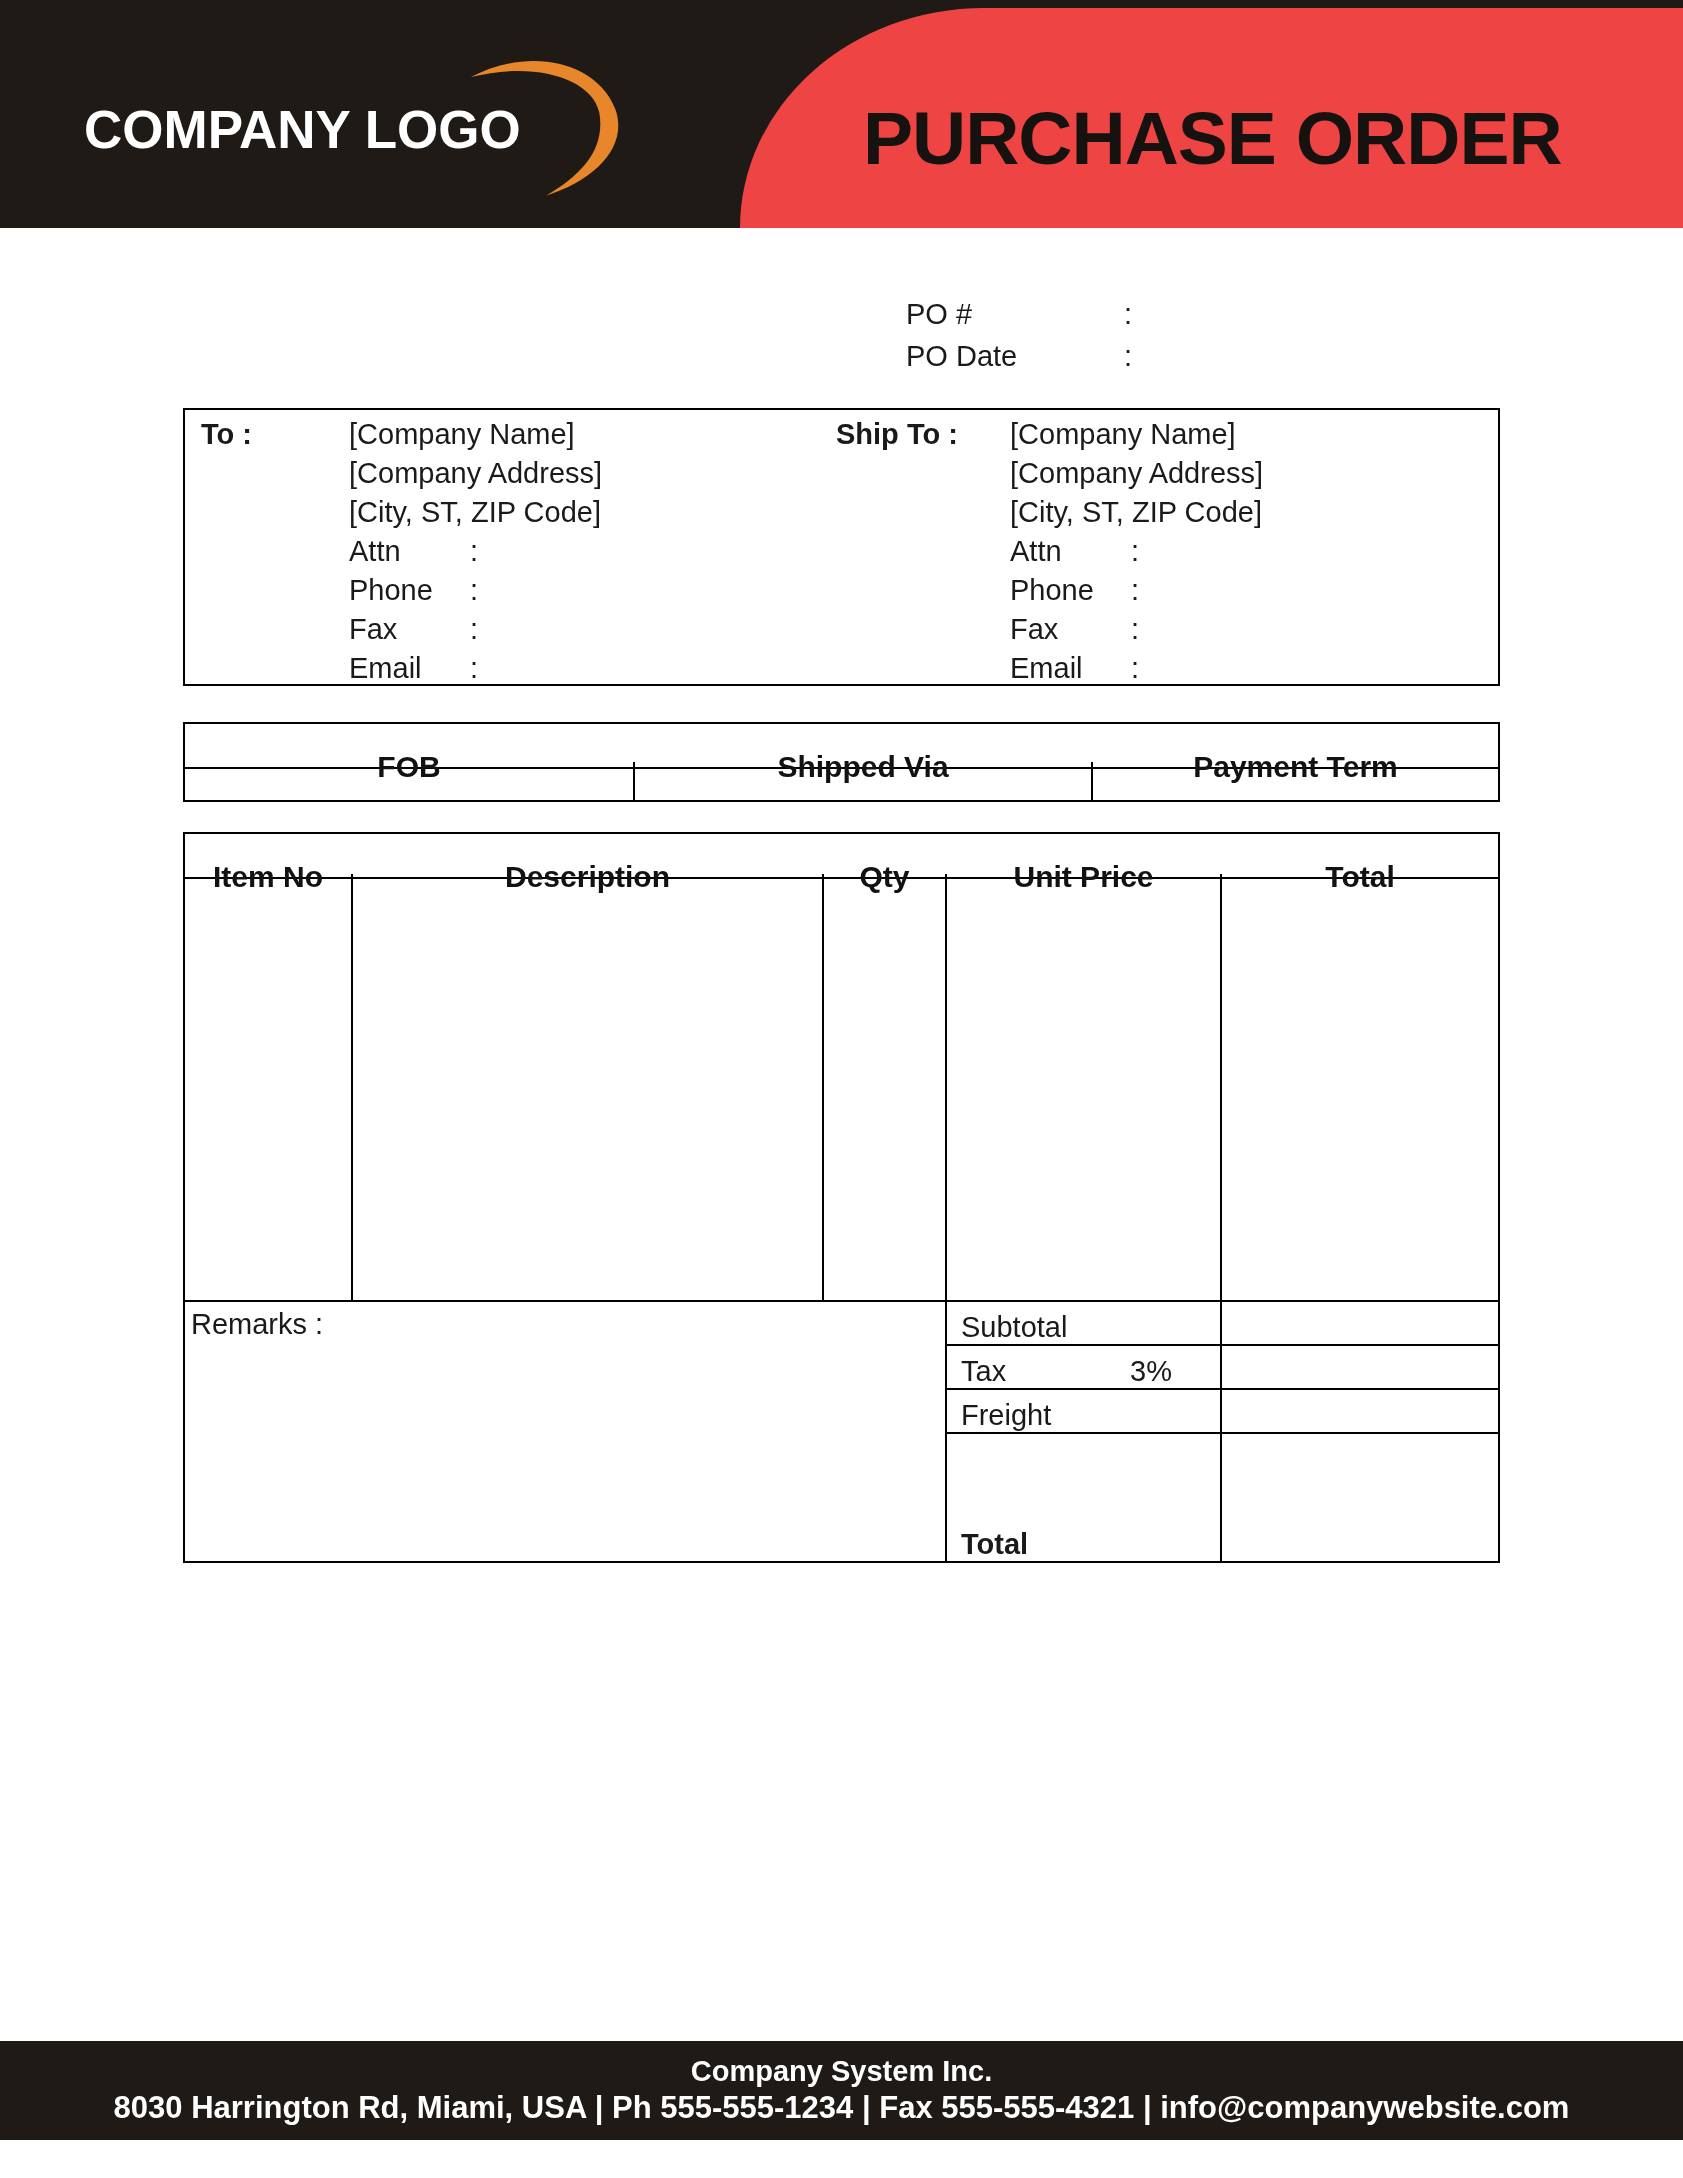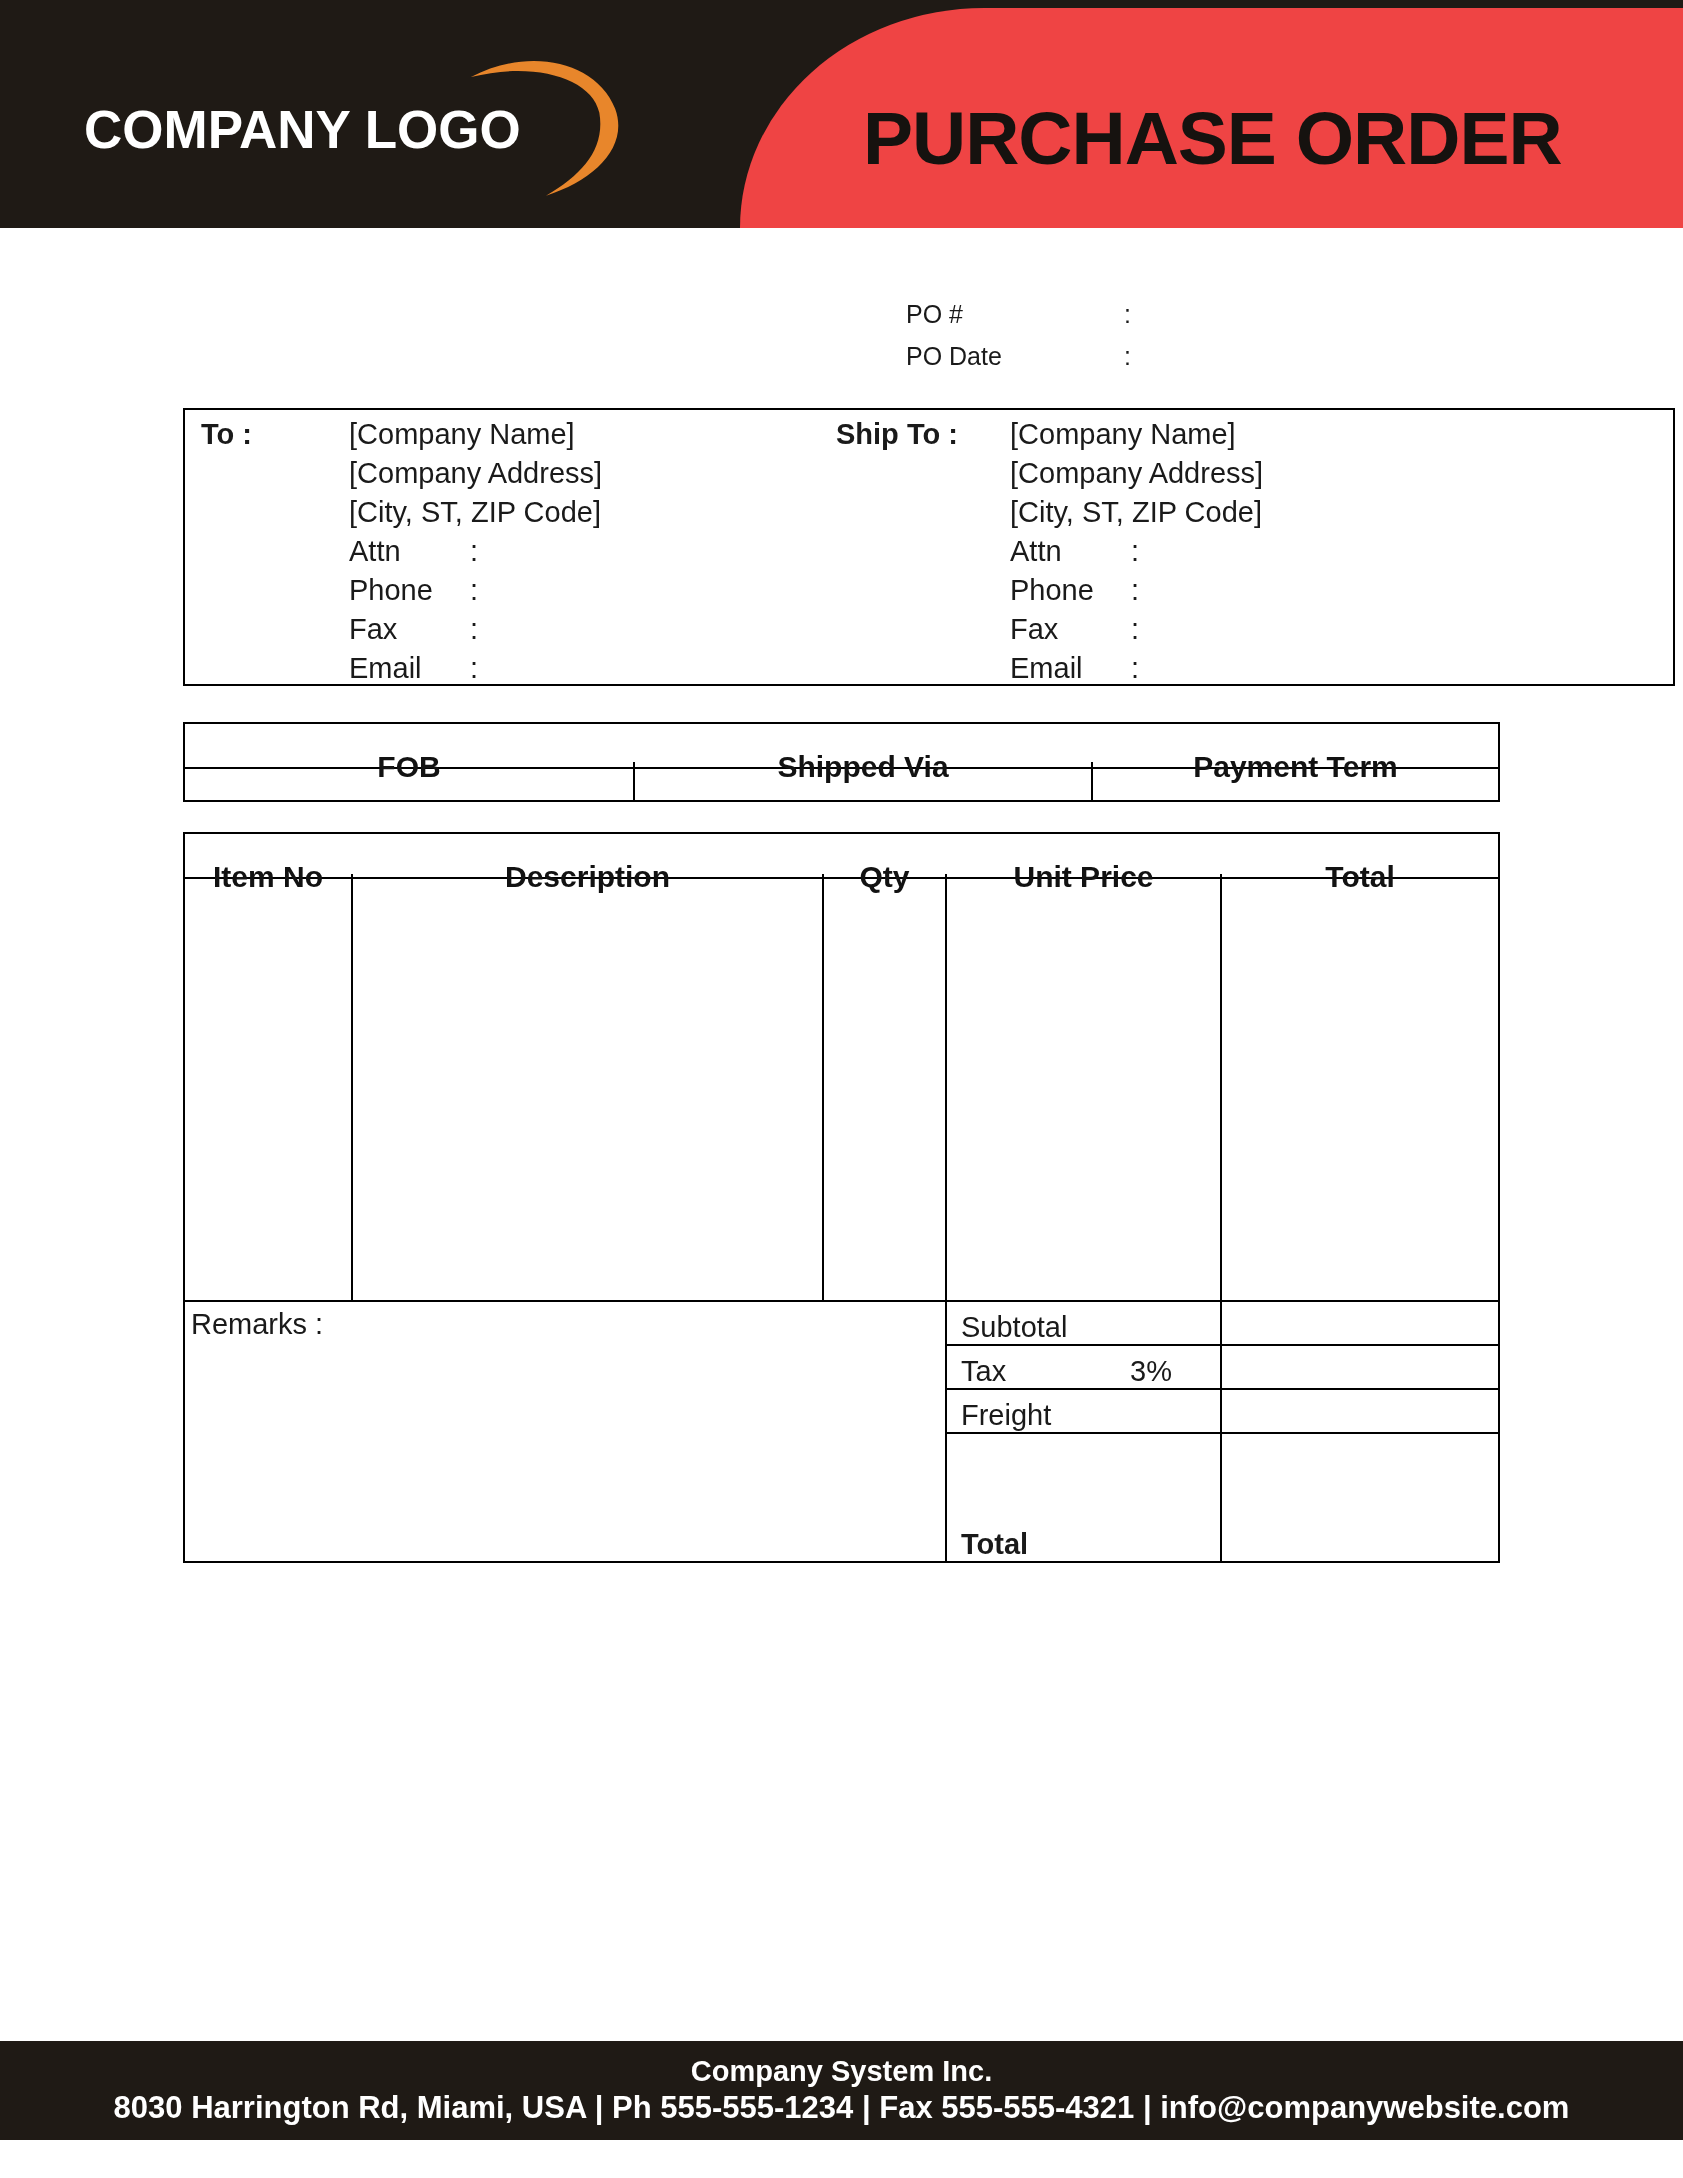--- a/index.html
+++ b/index.html
@@ -16,27 +16,27 @@
   .po-title{
     position:absolute;left:123px;top:93px;width:752px;
     font-size:75px;font-weight:bold;color:#16120f;letter-spacing:-1px;line-height:75px;white-space:nowrap;
   }
   .logo-text{
     position:absolute;left:84px;top:103px;
     font-size:53px;font-weight:bold;color:#ffffff;letter-spacing:0px;line-height:53px;white-space:nowrap;
   }
   .swoosh{position:absolute;left:465px;top:53px;width:163px;height:147px;}
   
-  .po-meta{position:absolute;left:906px;top:293px;font-size:25px;}
+  .po-meta{position:absolute;left:906px;top:293px;font-size:29px;}
   .po-row{display:flex;height:42px;line-height:42px;}
   .po-row .po-label{width:218px;}
   .po-row .po-value{margin-left:18px;min-width:198px;}
   
   .addr-box{
-    position:absolute;left:183px;top:408px;width:1492px;height:278px;
+    position:absolute;left:183px;top:408px;width:1317px;height:278px;
     border:2px solid #000;box-sizing:border-box;font-size:29px;
   }
   .addr-heading{position:absolute;top:5px;font-weight:bold;line-height:39px;white-space:nowrap;}
   .addr-heading.to{left:16px;}
   .addr-heading.ship{left:651px;}
   .addr-fields{position:absolute;top:5px;}
   .addr-fields.to{left:164px;}
   .addr-fields.ship{left:825px;}
   .addr-line{height:39px;line-height:39px;display:flex;white-space:nowrap;}
   .addr-line .flabel{width:121px;}

